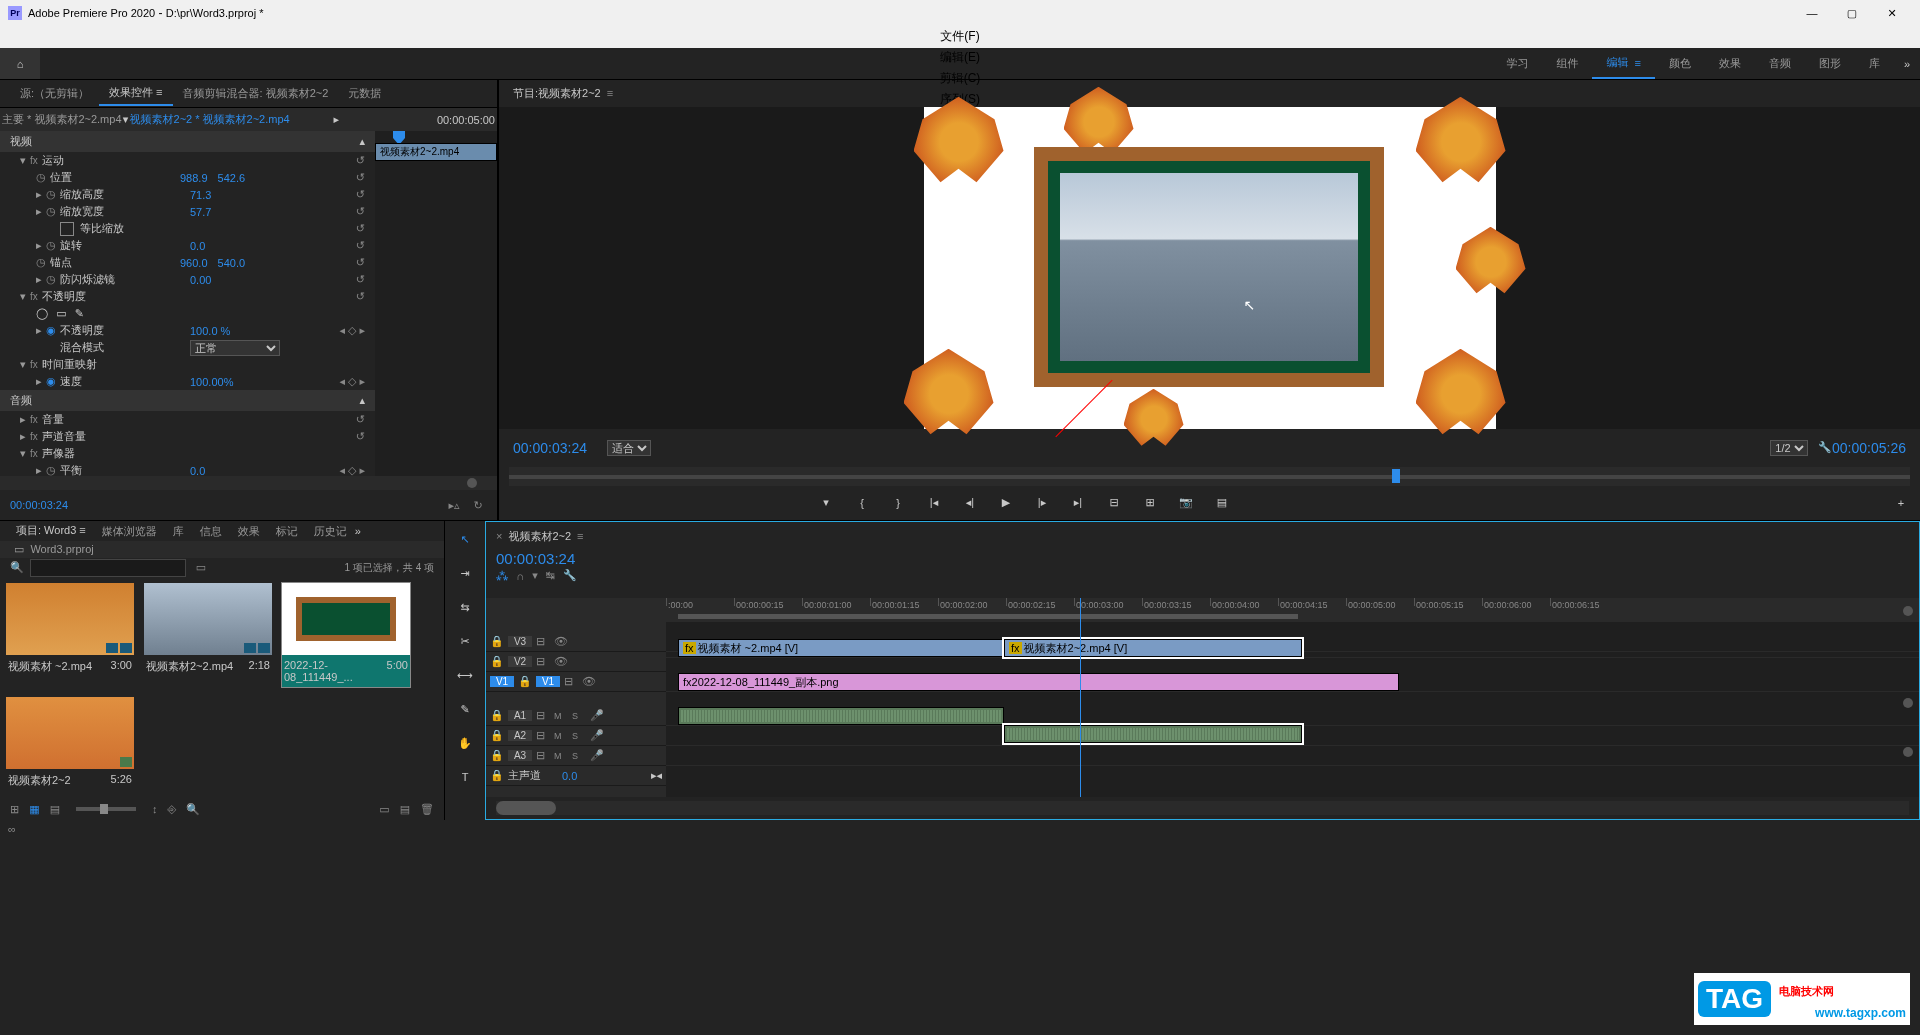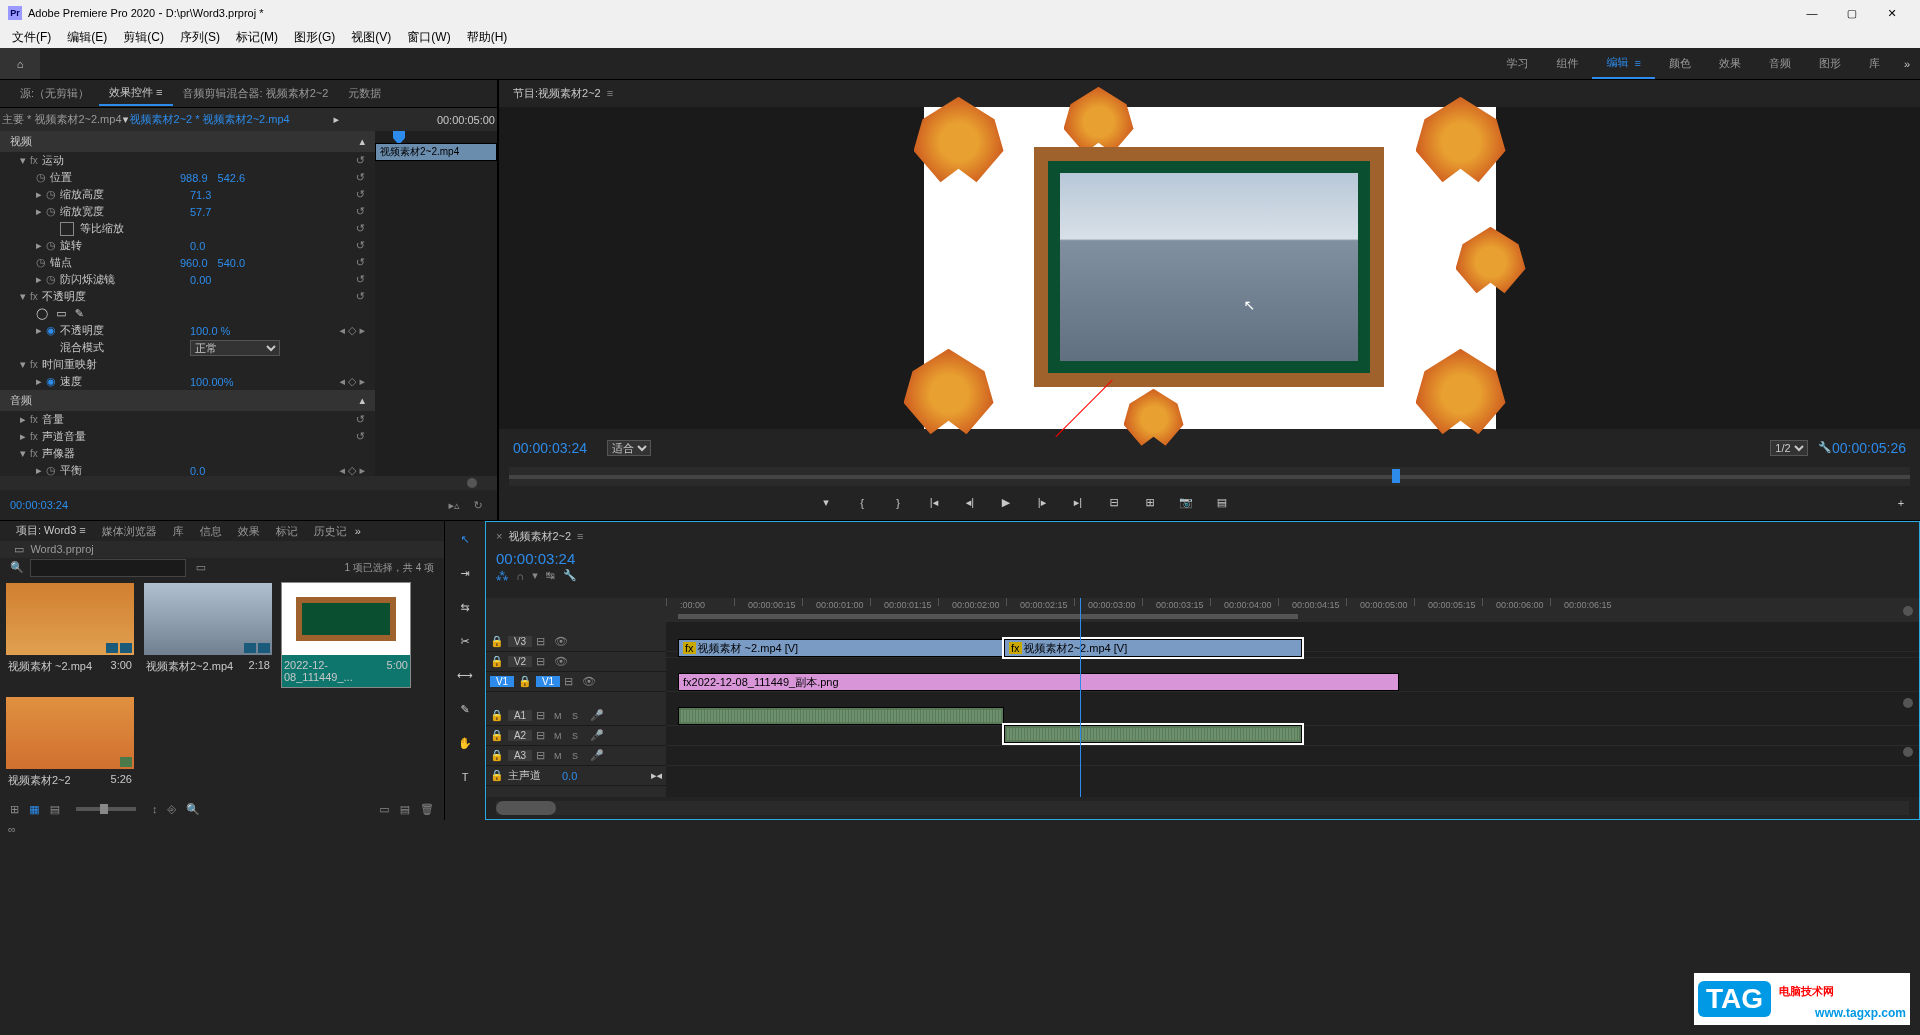--- a/index.html
+++ b/index.html
@@ -3,21 +3,21 @@
 <meta charset="utf-8">
 <style>
 * { margin: 0; padding: 0; box-sizing: border-box; font-family: "Microsoft YaHei", Arial, sans-serif; font-size: 11px; }
 body { background: #232323; color: #c8c8c8; width: 1920px; height: 1035px; overflow: hidden; }
 
 .titlebar { height: 26px; background: #f0f0f0; color: #000; display: flex; align-items: center; padding: 0 8px; }
 .titlebar .pr-icon { width: 14px; height: 14px; background: #9999ff; color: #00005b; display: flex; align-items: center; justify-content: center; font-size: 9px; font-weight: bold; margin-right: 6px; }
 .titlebar .title-text { flex: 1; font-size: 12px; }
 .titlebar .win-btn { width: 40px; height: 26px; display: flex; align-items: center; justify-content: center; cursor: pointer; }
 
-.menubar { height: 22px; background: #f0f0f0; color: #000; display: flex; align-items: center; padding: 0 4px; }
+.menubar { height: 22px; background: #f0f0f0; color: #000; display: flex; align-items: center; padding: 0 4px; flex-direction: column; }
 .menubar .menu-item { padding: 2px 8px; cursor: pointer; font-size: 12px; }
 
 .workspace-bar { height: 32px; background: #232323; display: flex; align-items: center; border-bottom: 1px solid #000; }
 .workspace-bar .home-btn { width: 40px; height: 100%; display: flex; align-items: center; justify-content: center; background: #333; }
 .workspace-bar .spacer { flex: 1; }
 .workspace-bar .ws-tab { padding: 0 14px; height: 100%; display: flex; align-items: center; cursor: pointer; color: #999; }
 .workspace-bar .ws-tab.active { color: #2d8ceb; border-bottom: 2px solid #2d8ceb; }
 .workspace-bar .ws-more { padding: 0 10px; }
 
 .main-layout { display: flex; height: 440px; }
@@ -103,21 +103,21 @@
 .tools-panel .tool.active { color: #2d8ceb; }
 
 .timeline-panel { flex: 1; display: flex; flex-direction: column; border: 1px solid #29abe2; }
 .timeline-header { height: 28px; display: flex; align-items: center; padding: 0 10px; }
 .timeline-info { height: 48px; display: flex; padding: 0 10px; }
 .timeline-info .tc { color: #2d8ceb; font-size: 15px; flex: 0 0 160px; }
 .timeline-info .toggles { display: flex; gap: 8px; align-items: flex-end; padding-bottom: 4px; }
 .timeline-info .toggles .tog { color: #888; cursor: pointer; }
 .timeline-info .toggles .tog.active { color: #2d8ceb; }
 .timeline-ruler { position: absolute; left: 0; right: 0; top: 0; height: 24px; background: #2a2a2a; display: flex; align-items: flex-start; overflow: hidden; }
-.timeline-ruler .tick { flex: 0 0 68px; color: #888; font-size: 9px; padding-top: 2px; border-left: 1px solid #555; height: 8px; padding-left: 13px; }
+.timeline-ruler .tick { flex: 0 0 68px; color: #888; font-size: 9px; padding-top: 2px; border-left: 1px solid #555; height: 8px; padding-left: 1px; }
 .timeline-work-area { position: absolute; top: 16px; left: 12px; width: 620px; height: 5px; background: #555; }
 .timeline-tracks-area { flex: 1; display: flex; position: relative; }
 .track-headers { width: 180px; background: #2a2a2a; }
 .track-head { height: 20px; display: flex; align-items: center; padding: 0 4px; border-bottom: 1px solid #1a1a1a; gap: 4px; }
 .track-head .lock { width: 14px; color: #888; }
 .track-head .name { width: 24px; text-align: center; background: #3a3a3a; font-size: 10px; }
 .track-head .name.active { background: #2d8ceb; color: #fff; }
 .track-head .sync { width: 14px; color: #888; }
 .track-head .eye { width: 14px; color: #888; }
 .track-head .mute { width: 14px; color: #888; font-size: 9px; }

